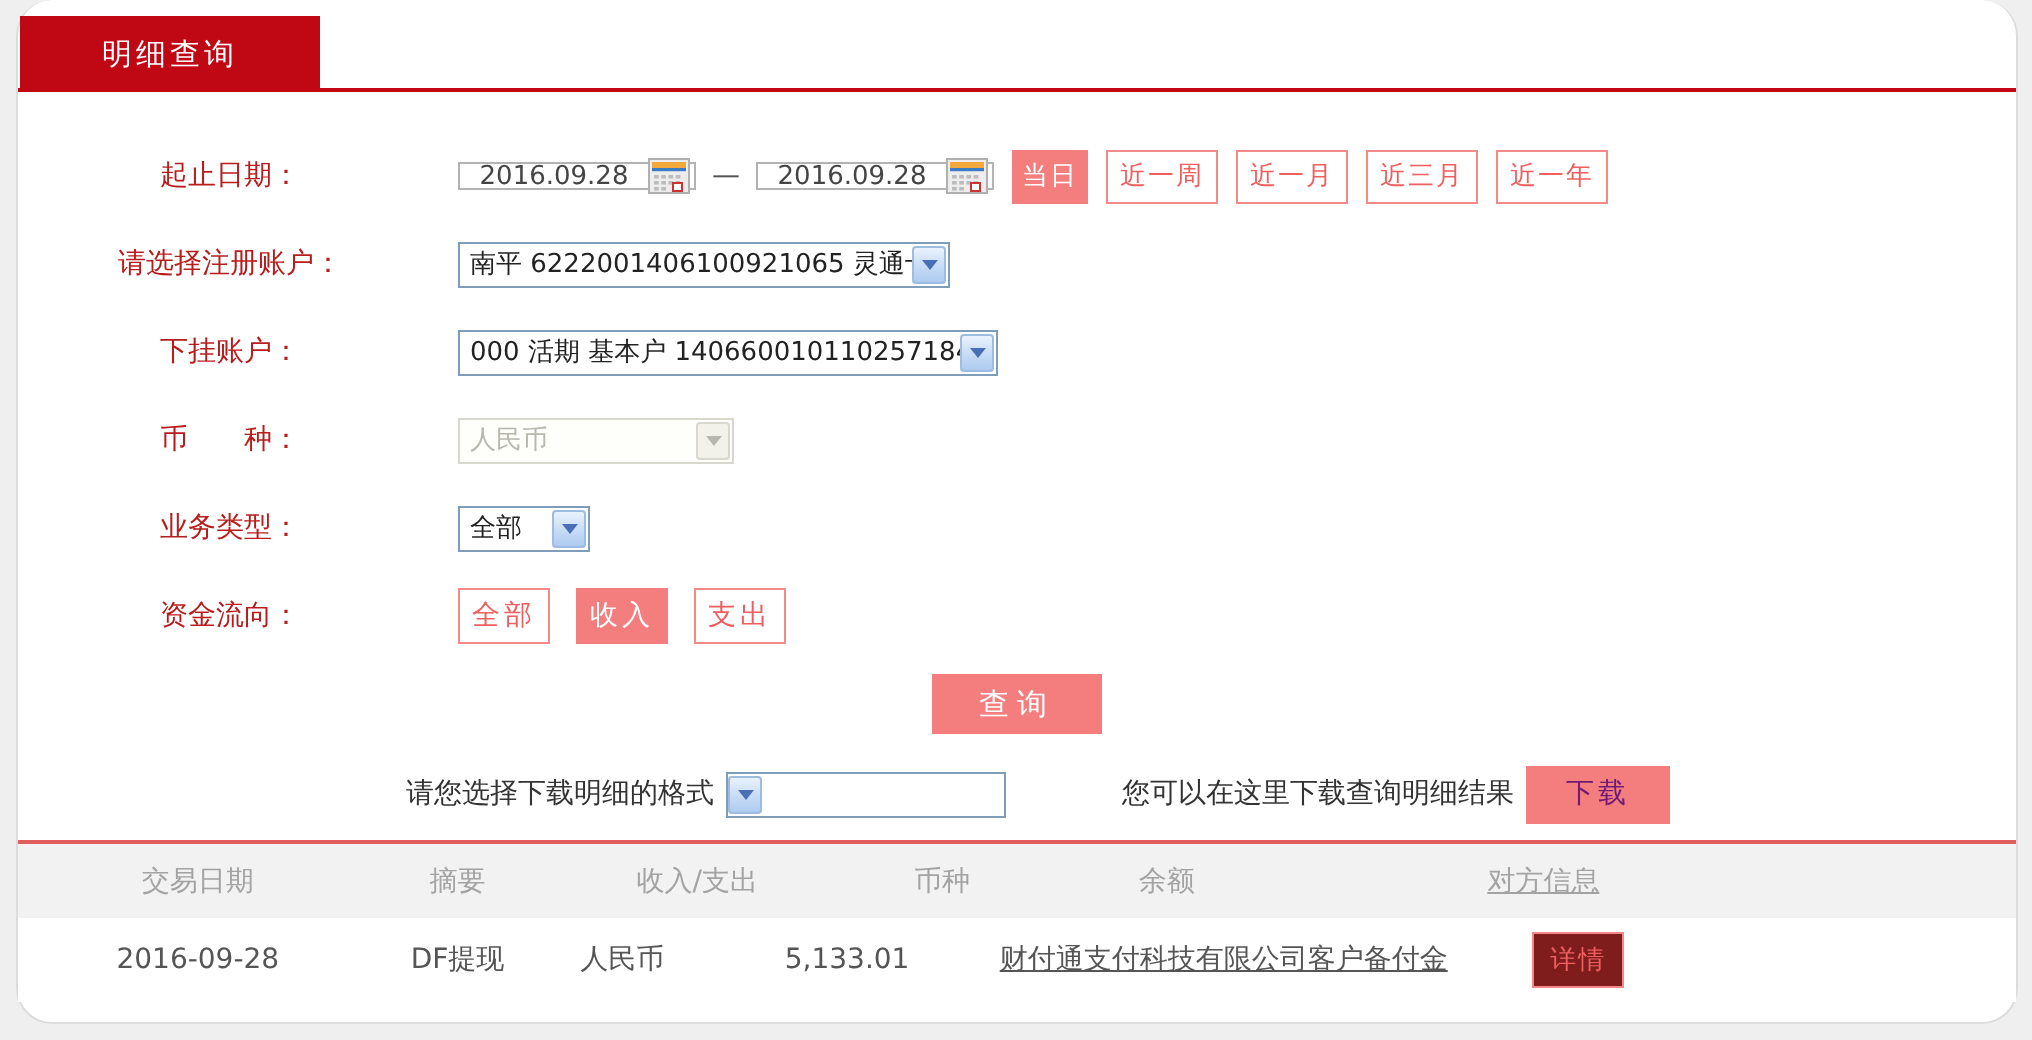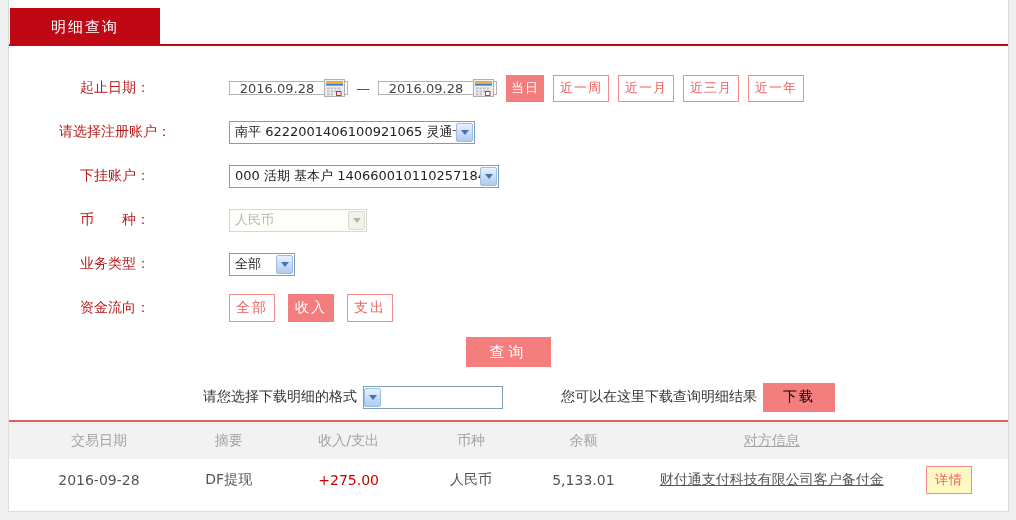--- a/index.html
+++ b/index.html
@@ -7,21 +7,21 @@
   body {
     font-family:"DejaVu Sans","Liberation Sans",sans-serif;
     background:#efefef;
     position:relative;
     overflow:hidden;
   }
   .screen { position:absolute; inset:0; }
   .content {
     position:absolute; left:8px; top:0; width:1001px; height:512px;
     background:#ffffff;
-    border-left:1px solid #dcdcdc; border-right:1px solid #dcdcdc; border-bottom:1px solid #dcdcdc;
+    border-left:1px solid #dcdcdc; border-right:1px solid #dcdcdc; border-bottom:1px solid #dcdcdc;border-radius:18px;
   }
   
   .tabbar { position:relative; height:46px; border-bottom:2px solid #c00714; }
   .tab {
     position:absolute; left:1px; top:8px; width:150px; height:38px;
     background:#c00714; color:#fff; font-size:15px; letter-spacing:2px;
     display:flex; align-items:center; justify-content:center; cursor:pointer;
   }
   
   .form { padding-top:27px; }
@@ -75,34 +75,34 @@
   .query-btn {
     width:85px; height:30px; background:#f47e7e; color:#fff; border:none; font-size:15px;
     letter-spacing:4px; cursor:pointer; font-family:inherit;
   }
   
   .dl-row { display:flex; align-items:center; margin-top:16px; height:28px; }
   .dl-label { margin-left:194px; font-size:14px; color:#333; }
   .dl-row .xpsel { margin-left:6px; }
   .dl-hint { margin-left:58px; font-size:14px; color:#333; }
   .dl-btn {
-    width:72px; height:29px; margin-left:6px; background:#f47e7e; color:#000000; border:none;
+    width:72px; height:29px; margin-left:6px; background:#f47e7e; color:#701a75; border:none;
     font-size:14px; letter-spacing:2px; cursor:pointer; font-family:inherit;
   }
   
   .tsep { border-top:2px solid #e25d5d; margin-top:9px; }
   .thead, .trow { display:flex; align-items:center; width:100%; }
   .thead { height:37px; background:#f2f2f2; color:#a3a3a3; font-size:14px; }
   .trow { height:42px; background:#fff; color:#555; font-size:14px; }
   .c { text-align:center; overflow:hidden; white-space:nowrap; }
   .c1 { width:18%; } .c2 { width:8%; } .c3 { width:16%; } .c4 { width:8.5%; }
   .c5 { width:14%; } .c6 { width:23.7%;text-decoration:underline; } .c7 { width:11.8%; }
   .amount { color:#cc0000; }
   .detail-btn {
-    background:#fef9c3; border:1px solid #f28a8a; color:#ef5f5f; font-size:13px;
+    background:#7f1d1d; border:1px solid #f28a8a; color:#ef5f5f; font-size:13px;
     width:46px; height:28px; cursor:pointer; letter-spacing:1px; font-family:inherit;
   }
 </style>
 </head>
 <body>
 
 <div class="screen">
   <div class="content">
 
     <div class="tabbar">
@@ -251,21 +251,20 @@
       <div class="c c3">收入/支出</div>
       <div class="c c4">币种</div>
       <div class="c c5">余额</div>
       <div class="c c6">对方信息</div>
       <div class="c c7"></div>
     </div>
 
     <div class="trow">
       <div class="c c1">2016-09-28</div>
       <div class="c c2">DF提现</div>
-      <div class="c c3 amount">+275.00</div>
       <div class="c c4">人民币</div>
       <div class="c c5">5,133.01</div>
       <div class="c c6">财付通支付科技有限公司客户备付金</div>
       <div class="c c7">
         <button class="detail-btn">详情</button>
       </div>
     </div>
 
   </div>
 </div>

